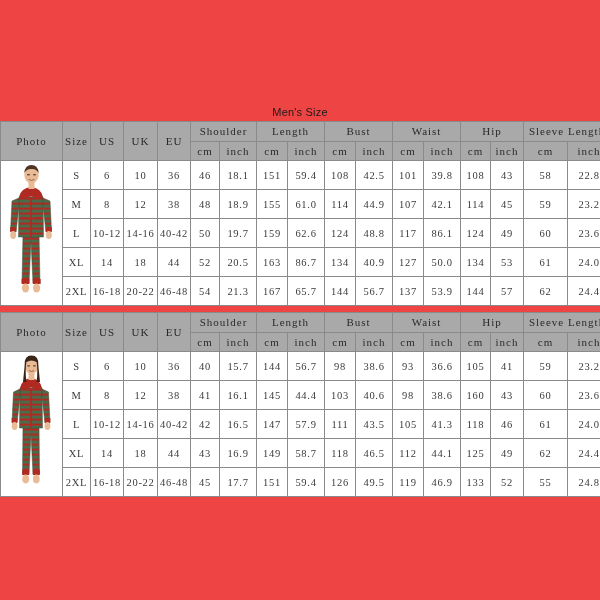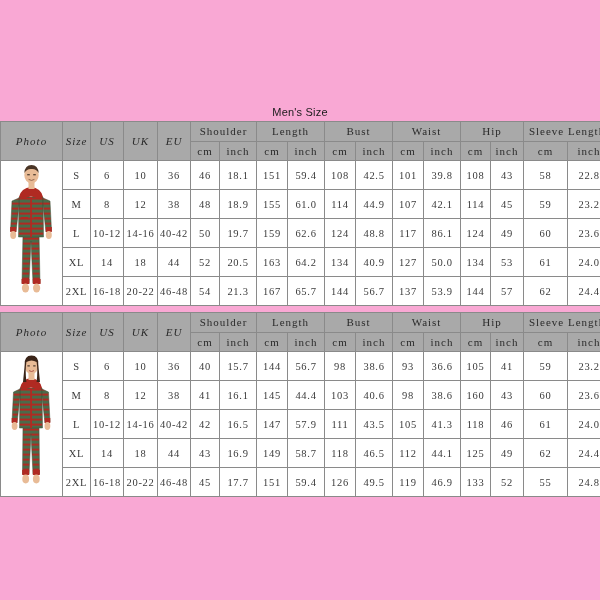--- a/index.html
+++ b/index.html
@@ -12,21 +12,21 @@
     height: 600px;
     font-family: "Liberation Serif", "DejaVu Serif", serif;
     overflow: hidden;
     position: relative;
   }
 
   .page {
     width: 600px;
     height: 600px;
     position: relative;
-    background: #f9a8d4;
+    background: #ef4444;
   }
 
   .chart-title {
     text-align: center;
     font-family: "Liberation Sans", sans-serif;
     font-size: 11px;
     color: #1a1a1a;
     letter-spacing: 0.2px;
     line-height: 14px;
     padding-bottom: 2px;
@@ -57,21 +57,20 @@
   table.size-table thead th {
     background: #a9a9a9;
     color: #2a2a2a;
     font-size: 11px;
     letter-spacing: 1px;
     height: 18px;
   }
 
   table.size-table thead th.tall {
     height: 38px;
-    font-style: italic;
   }
 
   table.size-table tbody td {
     height: 28px;
     background: #ffffff;
     font-size: 10.5px;
     letter-spacing: 0.7px;
   }
 
   td.photo-cell {
@@ -251,21 +250,21 @@
         <td>23.6</td>
       </tr>
       <tr>
         <td>XL</td>
         <td>14</td>
         <td>18</td>
         <td>44</td>
         <td>52</td>
         <td>20.5</td>
         <td>163</td>
-        <td>64.2</td>
+        <td>86.7</td>
         <td>134</td>
         <td>40.9</td>
         <td>127</td>
         <td>50.0</td>
         <td>134</td>
         <td>53</td>
         <td>61</td>
         <td>24.0</td>
       </tr>
       <tr>

